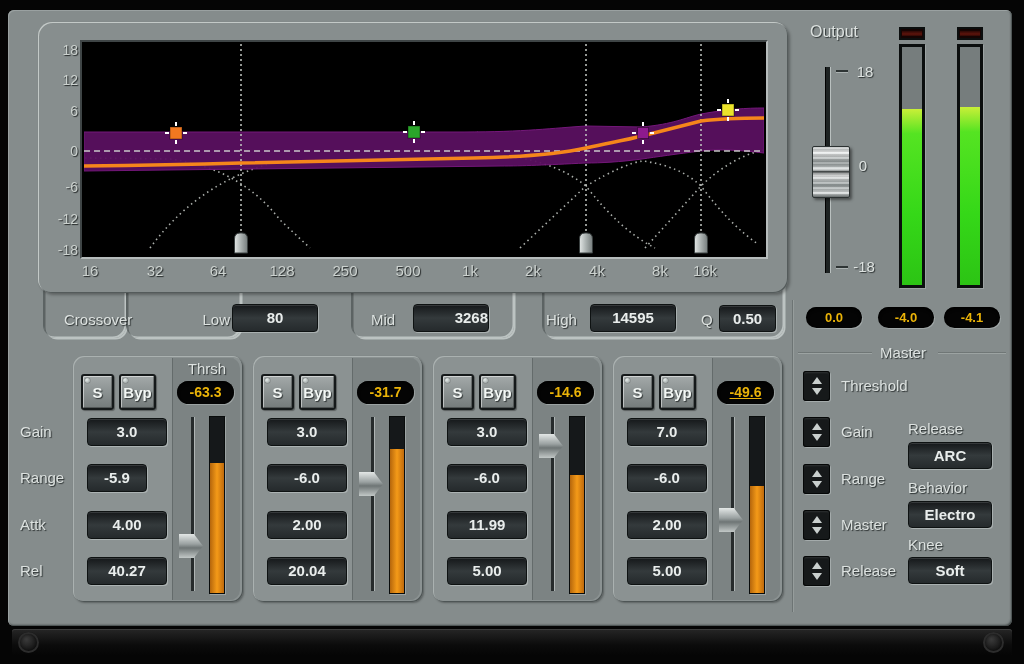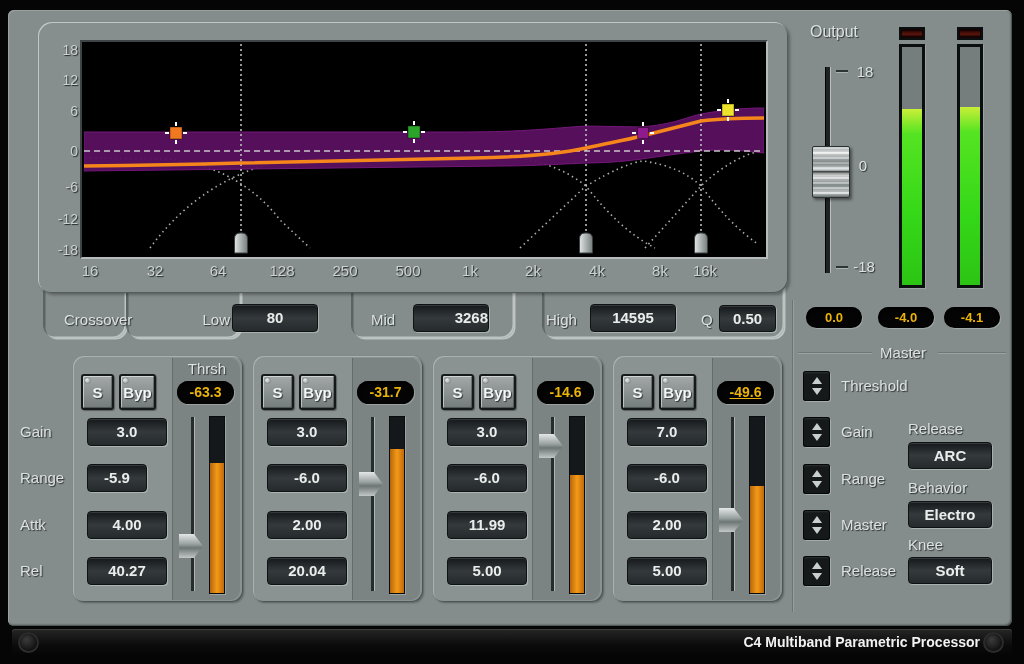--- a/index.html
+++ b/index.html
@@ -308,16 +308,15 @@
 
   <div class="abs lbl" style="left:908px;top:420px;width:80px;">Release</div>
   <div class="vbox" style="left:908px;top:442px;width:84px;height:27px;line-height:25px;">ARC</div>
   <div class="abs lbl" style="left:908px;top:479px;width:90px;">Behavior</div>
   <div class="vbox" style="left:908px;top:501px;width:84px;height:27px;line-height:25px;">Electro</div>
   <div class="abs lbl" style="left:908px;top:536px;width:60px;">Knee</div>
   <div class="vbox" style="left:908px;top:557px;width:84px;height:27px;line-height:25px;">Soft</div>
 
   <div class="titlebar">
     <div class="logo" style="left:6px;top:3px;"></div>
-    <div class="abs" style="left:380px;top:0;width:588px;height:27px;line-height:27px;text-align:right;color:#f2f2f2;font-weight:bold;font-size:14px;">C4 Multiband Parametric Processor</div>
     <div class="logo" style="left:971px;top:3px;"></div>
   </div>
 </div>
 
 </body></html>

